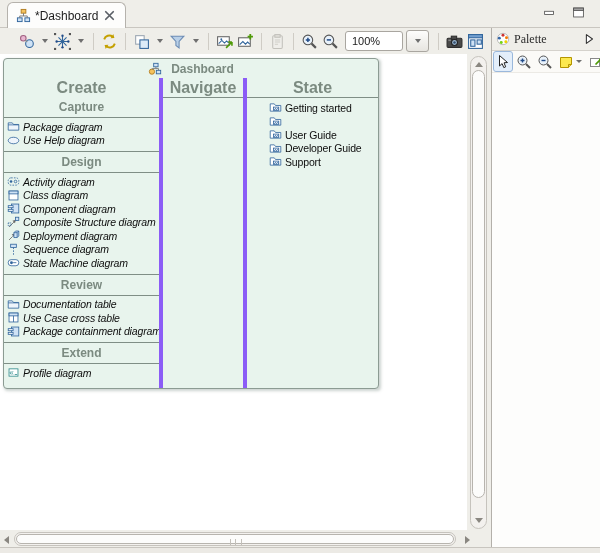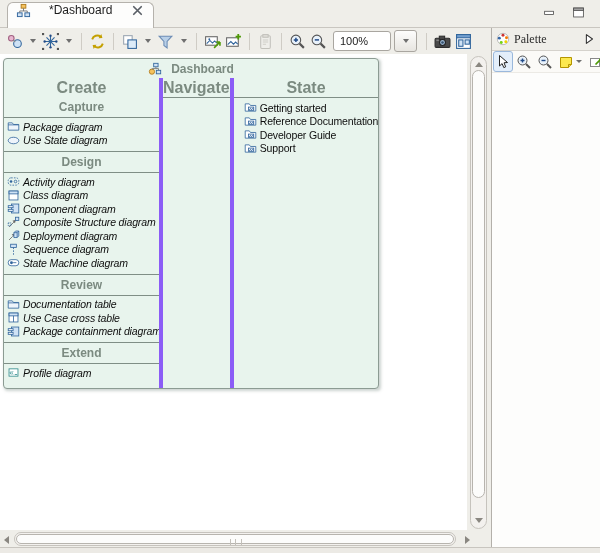--- a/index.html
+++ b/index.html
@@ -4,33 +4,33 @@
 <style>
   html,body{margin:0;padding:0;}
   body{font-family:"Liberation Sans","DejaVu Sans",sans-serif;background:#ffffff;}
   .window{position:relative;width:600px;height:553px;background:var(--window_bg);overflow:hidden;
           font-family:"Liberation Sans","DejaVu Sans",sans-serif;}
 
   
   .tabstrip{position:absolute;left:0;top:0;width:600px;height:27px;background:var(--window_bg);
             border-bottom:1px solid #c9c6c0;}
   .tab{position:absolute;left:7px;top:2px;height:25px;background:#fdfdfc;border:1px solid #b5b2ac;
-       border-bottom:none;border-radius:6px 6px 0 0;display:flex;align-items:flex-start;gap:18px;
+       border-bottom:none;border-radius:6px 6px 0 0;display:flex;align-items:center;gap:4px;
        padding:0 8px;z-index:2;}
   .tab-label{font-size:12px;color:#1d1d1d;}
   .ic{display:inline-flex;align-items:center;justify-content:center;}
   .ic svg{display:block;}
   .tab .ic svg{width:15px;height:15px;}
   .tab-close svg{width:12px;height:12px;}
   .winbtns{position:absolute;right:14px;top:6px;display:flex;gap:14px;align-items:center;}
   .winbtn svg{width:15px;height:13px;}
 
   
   .toolbar{position:absolute;left:0;top:28px;width:491px;height:26px;background:var(--window_bg);
-           display:flex;align-items:center;padding-left:4px;box-sizing:border-box;}
+           display:flex;align-items:center;padding-left:16px;box-sizing:border-box;}
   .tbtn{display:inline-flex;align-items:center;justify-content:center;height:22px;padding:0 2px;
         border-radius:3px;cursor:default;}
   .tbtn .ic svg{width:17px;height:17px;}
   .tbtn.disabled{opacity:.95;}
   .chev{width:0;height:0;border-left:3.5px solid transparent;border-right:3.5px solid transparent;
         border-top:4px solid #6f6f6f;margin:0 4px 0 5px;}
   .tsep{width:1px;height:17px;background:#cfccc5;margin:0 5px;display:inline-block;}
   .zcombo{display:flex;align-items:center;margin:0 4px;}
   .zval{width:44px;height:18px;background:#fff;border:1px solid #a9a6a0;border-radius:3px;
         font-size:11px;color:#222;display:flex;align-items:center;padding:0 6px;}
@@ -57,21 +57,21 @@
                color:var(--section_header);}
   .dcol-nav .dcol-header,.dcol-help .dcol-header{border-bottom:1px solid #7f8e86;}
   .sec-header{height:20px;line-height:20px;text-align:center;font-size:12px;font-weight:bold;
               color:var(--section_header);}
   .rule{border-bottom:1px solid #7f8e86;height:0;}
   .sec-items{padding:2px 0 4px 0;font-style:italic;}
   .dash-item{height:13.5px;display:flex;align-items:center;gap:3px;padding-left:3px;
              font-size:10.5px;letter-spacing:-0.15px;color:#0d0d0d;white-space:nowrap;
              overflow:hidden;cursor:pointer;}
   .dash-item .ic, .dash-item .ic svg{width:13px;height:13px;flex:0 0 13px;}
-  .help-items{padding:3px 0 0 7px;}
+  .help-items{padding:3px 0 0 19px;}
 
   
   .vscroll{position:absolute;left:467px;top:55px;width:23px;height:475px;}
   .vtrack{position:absolute;left:3px;right:3px;top:1px;bottom:1px;background:#f3f1ee;
           border:1px solid #c6c3bd;border-radius:9px;}
   .vthumb{position:absolute;left:1px;right:1px;top:13px;bottom:30px;background:#fcfcfb;
           border:1px solid #b7b4ae;border-radius:8px;}
   .arr{position:absolute;width:0;height:0;}
   .arr-up{left:4px;top:5px;border-left:4px solid transparent;border-right:4px solid transparent;
           border-bottom:5px solid #8a8781;}
@@ -316,21 +316,21 @@
                     </svg>
                   </span>
                   <span class="lbl">Package diagram</span>
                 </div>
                 <div class="dash-item">
                   <span class="ic">
                     <svg viewBox="0 0 16 16">
                       <ellipse cx="8" cy="8" rx="6.5" ry="4" fill="#eef4fb" stroke="#31659c"></ellipse>
                     </svg>
                   </span>
-                  <span class="lbl">Use State diagram</span>
+                  <span class="lbl">Use Help diagram</span>
                 </div>
               </div>
               <div class="rule"></div>
               <div class="sec-header">Design</div>
               <div class="rule"></div>
               <div class="sec-items">
                 <div class="dash-item">
                   <span class="ic">
                     <svg viewBox="0 0 16 16">
                       <rect x="1.5" y="3.5" width="13" height="9" rx="3.5" fill="none" stroke="#31659c" stroke-dasharray="2 1.5"></rect>
@@ -469,21 +469,30 @@
                 <span class="lbl">Getting started</span>
               </div>
               <div class="dash-item">
                 <span class="ic">
                   <svg viewBox="0 0 16 16">
                     <path d="M1.5 3.5h5l1.5 2h6.5v7h-13z" fill="#fff" stroke="#31659c"></path>
                     <rect x="5.5" y="7.5" width="6.5" height="4" fill="#eef4fb" stroke="#31659c"></rect>
                     <path d="M6.5 11l1.5-2 1.5 2M9.8 10.3l1-1.3 1 1.6" stroke="#31659c" fill="none"></path>
                   </svg>
                 </span>
-                <span class="lbl">Reference Documentation</span>
+              </div>
+              <div class="dash-item">
+                <span class="ic">
+                  <svg viewBox="0 0 16 16">
+                    <path d="M1.5 3.5h5l1.5 2h6.5v7h-13z" fill="#fff" stroke="#31659c"></path>
+                    <rect x="5.5" y="7.5" width="6.5" height="4" fill="#eef4fb" stroke="#31659c"></rect>
+                    <path d="M6.5 11l1.5-2 1.5 2M9.8 10.3l1-1.3 1 1.6" stroke="#31659c" fill="none"></path>
+                  </svg>
+                </span>
+                <span class="lbl">User Guide</span>
               </div>
               <div class="dash-item">
                 <span class="ic">
                   <svg viewBox="0 0 16 16">
                     <path d="M1.5 3.5h5l1.5 2h6.5v7h-13z" fill="#fff" stroke="#31659c"></path>
                     <rect x="5.5" y="7.5" width="6.5" height="4" fill="#eef4fb" stroke="#31659c"></rect>
                     <path d="M6.5 11l1.5-2 1.5 2M9.8 10.3l1-1.3 1 1.6" stroke="#31659c" fill="none"></path>
                   </svg>
                 </span>
                 <span class="lbl">Developer Guide</span>

